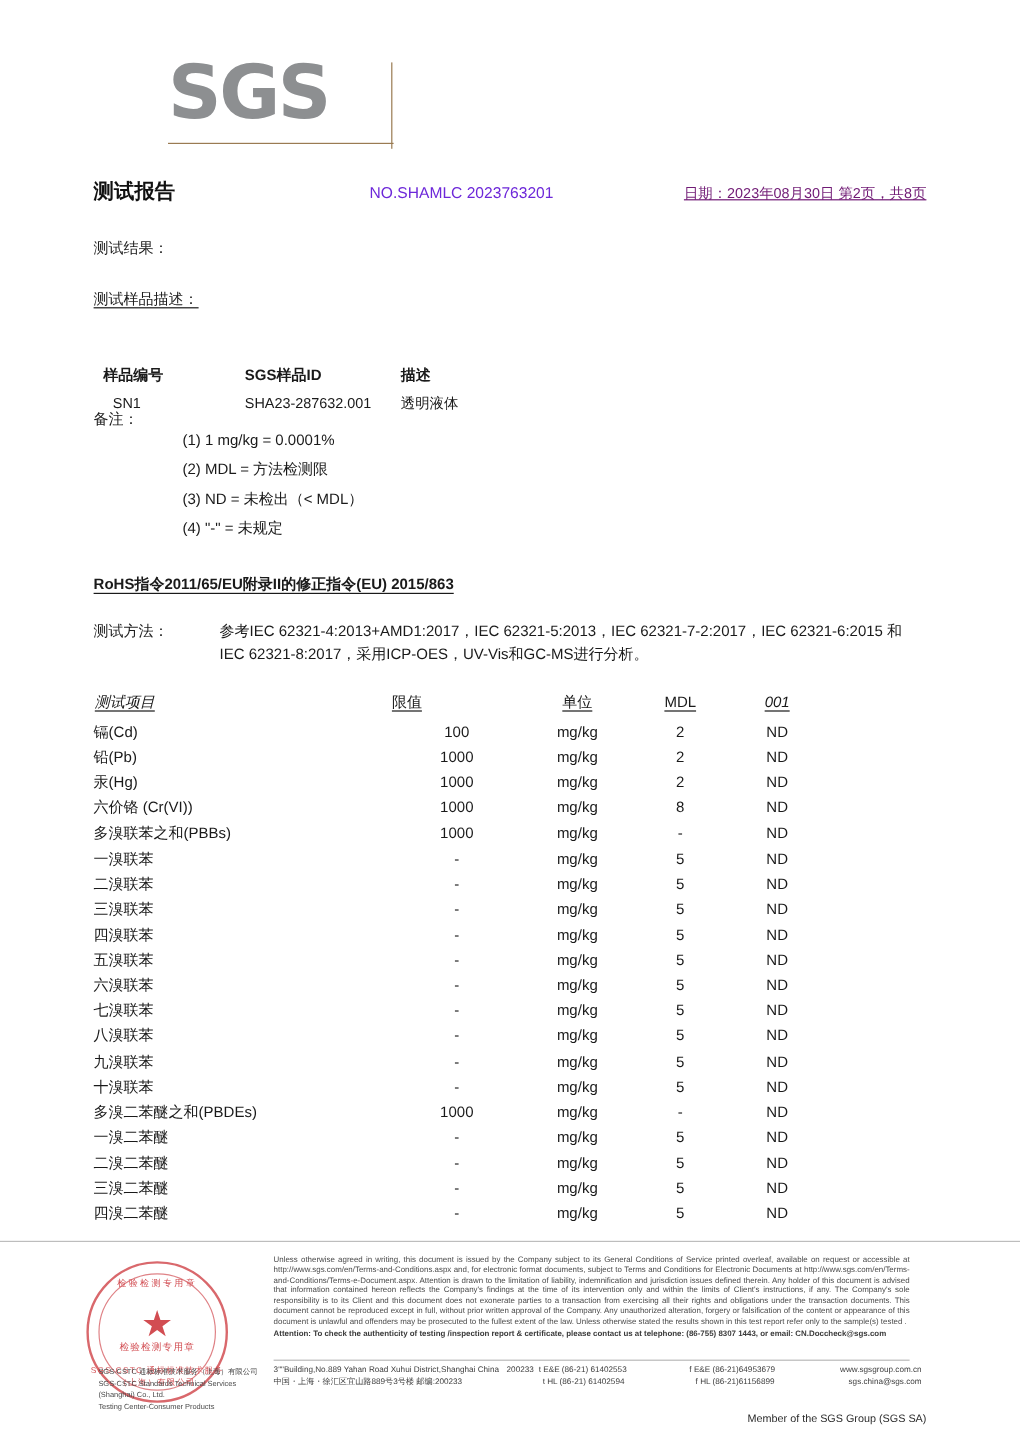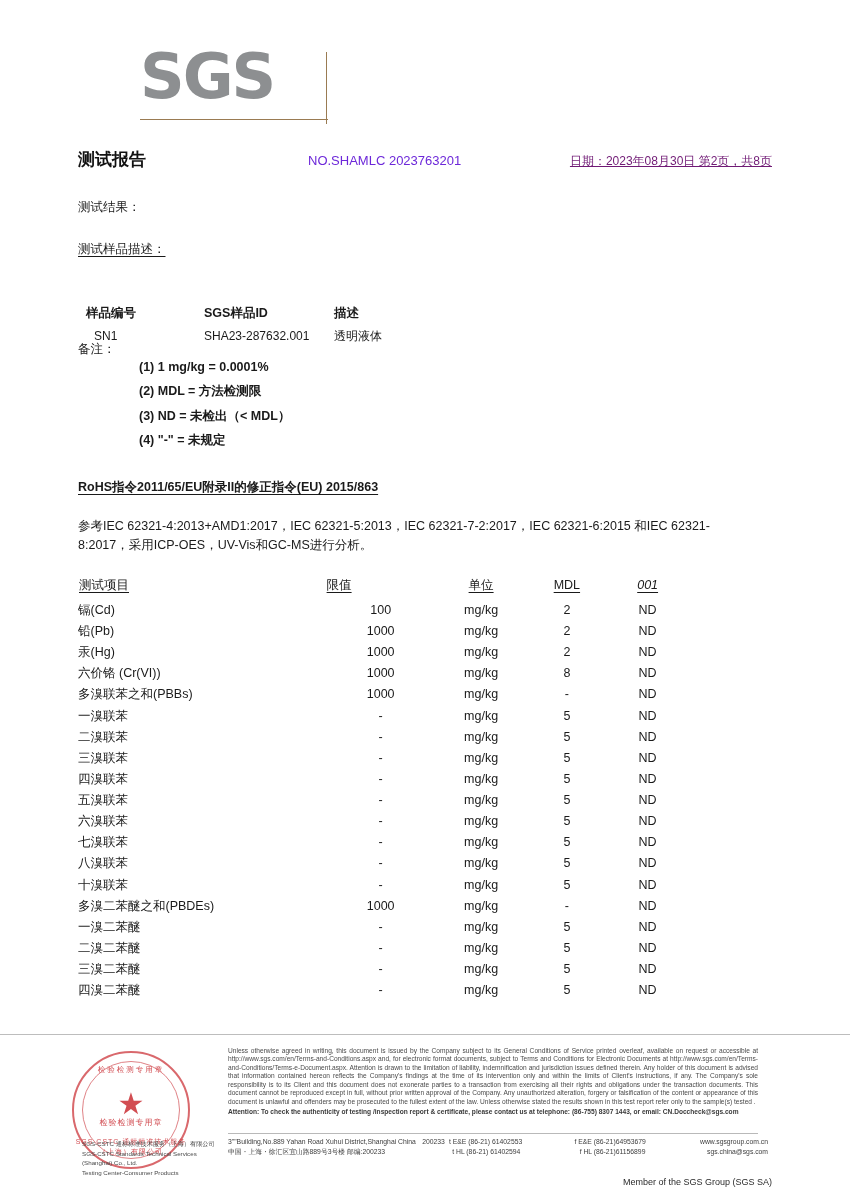--- a/index.html
+++ b/index.html
@@ -140,21 +140,21 @@
     width: 610px;
     font-size: 12.5px;
   }
   table.results thead th {
     font-weight: normal;
     padding-bottom: 4px;
     text-decoration: underline;
     text-underline-offset: 3px;
     white-space: nowrap;
   }
-  table.results thead th.h-item { text-align: left; width: 250px; }
+  table.results thead th.h-item { text-align: left; width: 250px; font-style: italic; }
   table.results thead th.h-limit { text-align: left; width: 110px; }
   table.results thead th.h-unit  { text-align: center; width: 90px; }
   table.results thead th.h-mdl   { text-align: center; width: 80px; }
   table.results thead th.h-res   { text-align: center; width: 80px; font-style: italic; }
 
   table.results tbody td {
     padding: 1.5px 0;
     line-height: 1.45;
   }
   td.c-item  { text-align: left; }
@@ -320,30 +320,31 @@
           <td class="col-a" style="padding-left:16px;">SN1</td>
           <td class="col-b">SHA23-287632.001</td>
           <td class="col-c">透明液体</td>
         </tr>
       </tbody>
     </table>
   </div>
 
   <div class="block" style="top:340px;">备注：</div>
 
-  <div class="block notes-list" style="top:358px; left:139px; width:560px;font-weight:bold;">
+  <div class="block notes-list" style="top:358px; left:152px; width:560px;">
     <div>(1) 1 mg/kg = 0.0001%</div>
     <div>(2) MDL = 方法检测限</div>
     <div>(3) ND = 未检出（&lt; MDL）</div>
     <div>(4) "-" = 未规定</div>
   </div>
 
   <div class="block bold u-head" style="top:478px; font-size:12.5px;">RoHS指令2011/65/EU附录II的修正指令(EU) 2015/863</div>
 
   <div class="block method-wrap" style="top:517px; width:680px;">
+    <div class="method-label">测试方法：</div>
     <div class="method-text">参考IEC 62321-4:2013+AMD1:2017，IEC 62321-5:2013，IEC 62321-7-2:2017，IEC 62321-6:2015 和IEC 62321-8:2017，采用ICP-OES，UV-Vis和GC-MS进行分析。</div>
   </div>
 
   <div class="block" style="top:575px;">
     <table class="results">
       <thead>
         <tr>
           <th class="h-item">测试项目</th>
           <th class="h-limit">限值</th>
           <th class="h-unit">单位</th>
@@ -431,20 +432,27 @@
           </tr>
         <tr>
             <td class="c-item">七溴联苯</td>
             <td class="c-limit">-</td>
             <td class="c-unit">mg/kg</td>
             <td class="c-mdl">5</td>
             <td class="c-res">ND</td>
           </tr>
         <tr>
             <td class="c-item">八溴联苯</td>
+            <td class="c-limit">-</td>
+            <td class="c-unit">mg/kg</td>
+            <td class="c-mdl">5</td>
+            <td class="c-res">ND</td>
+          </tr>
+        <tr>
+            <td class="c-item">九溴联苯</td>
             <td class="c-limit">-</td>
             <td class="c-unit">mg/kg</td>
             <td class="c-mdl">5</td>
             <td class="c-res">ND</td>
           </tr>
         <tr>
             <td class="c-item">十溴联苯</td>
             <td class="c-limit">-</td>
             <td class="c-unit">mg/kg</td>
             <td class="c-mdl">5</td>

